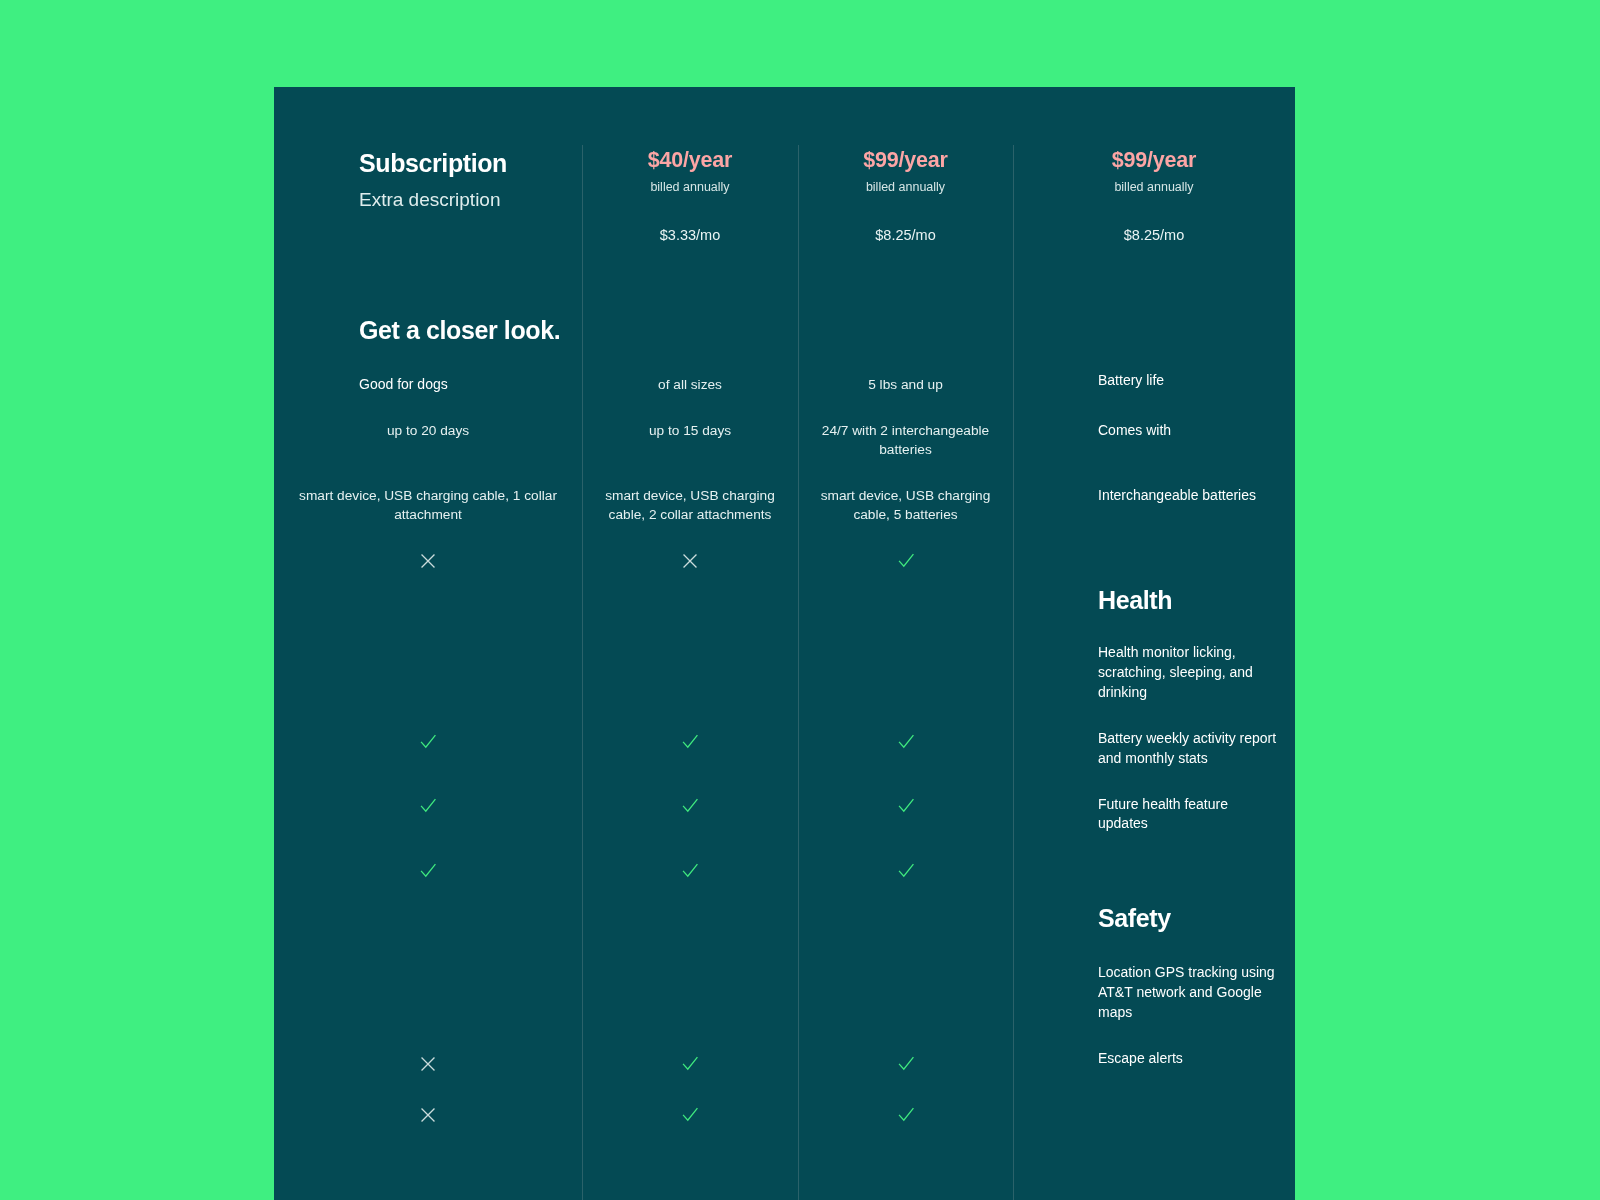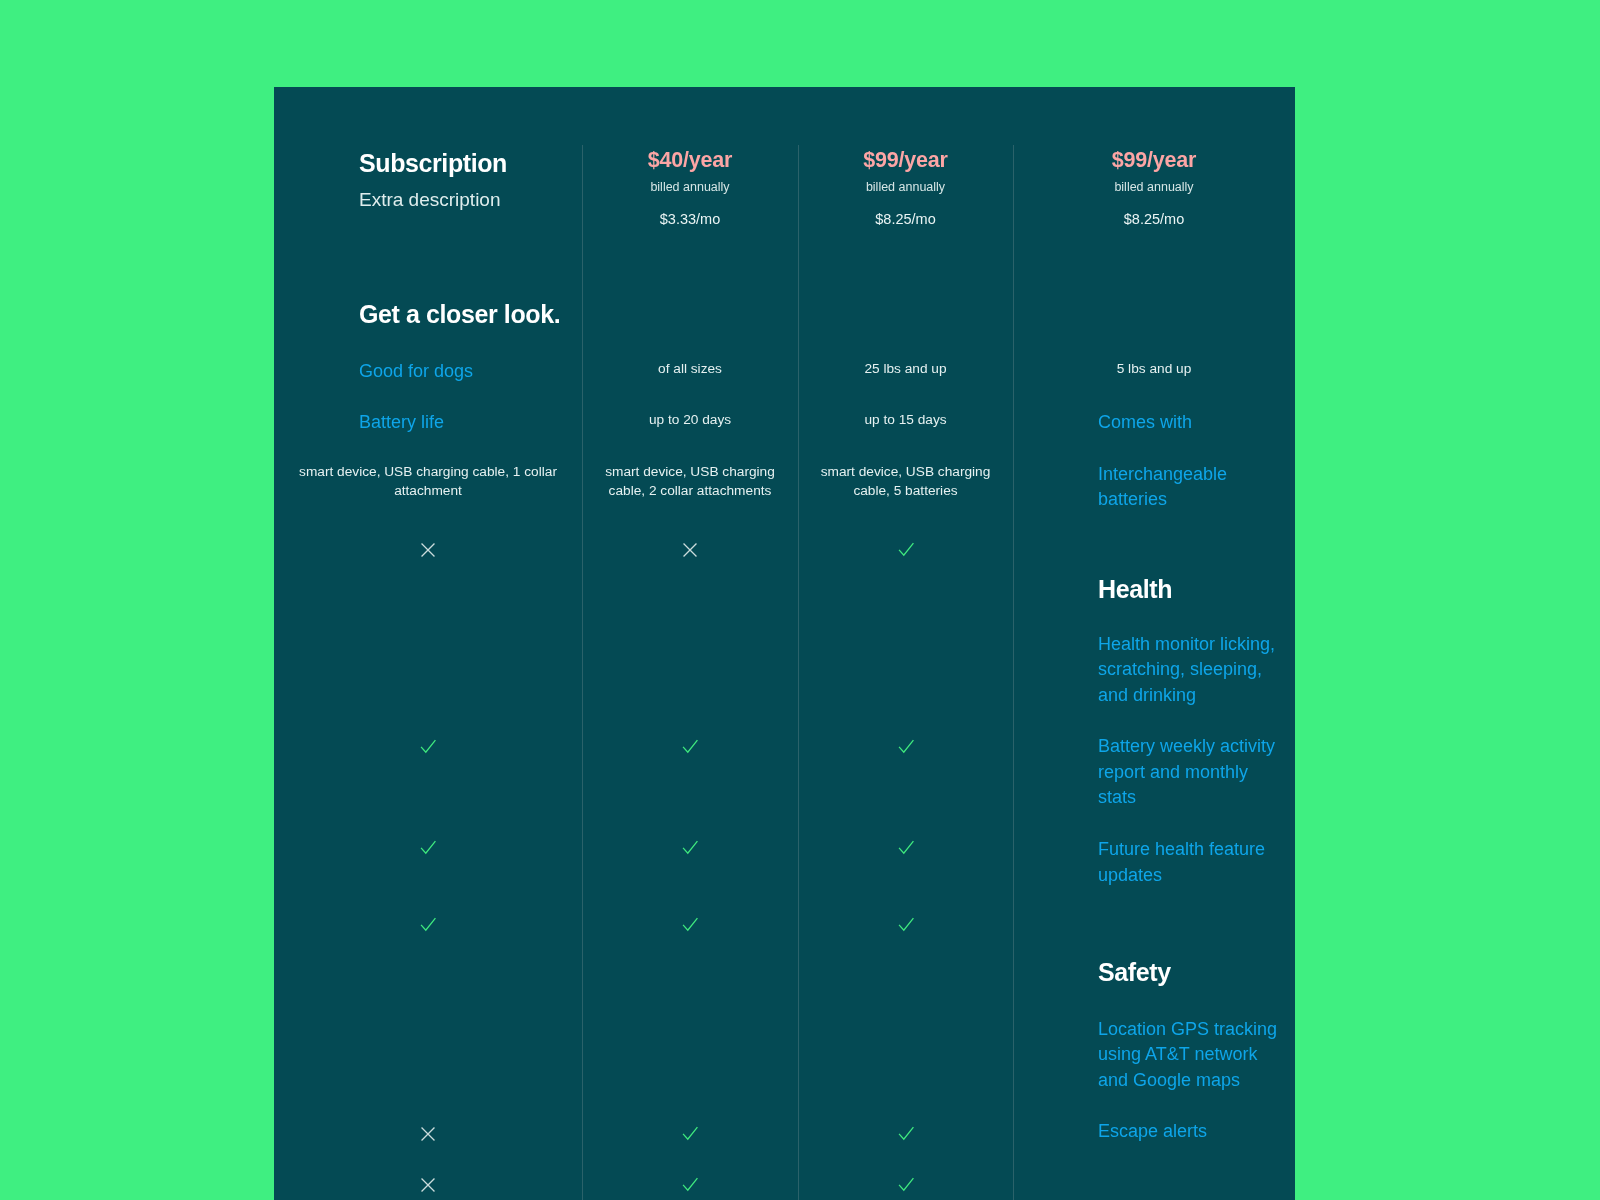--- a/index.html
+++ b/index.html
@@ -74,41 +74,41 @@
   }
   .plan-billed {
     font-size: 12.5px;
     color: #d6e6e6;
     margin-top: 7px;
     line-height: 1.2;
   }
   .plan-monthly {
     font-size: 14.5px;
     color: #eaf4f4;
-    margin-top: 16px;
+    margin-top: 32px;
     line-height: 1.2;
   }
 
   .section-title {
     font-size: 25px;
     font-weight: 700;
     color: #ffffff;
     letter-spacing: -0.4px;
     line-height: 1.15;
   }
   .section-sub {
     font-size: 19px;
     color: #dfeded;
     margin-top: 10px;
     line-height: 1.3;
   }
 
   .feature-name {
-    font-size: 18px;
-    color: #0ea5e9;
+    font-size: 14px;
+    color: #ffffff;
     line-height: 1.42;
   }
 
   .feature-val {
     font-size: 13.7px;
     color: #e6f1f1;
     line-height: 1.42;
   }
 
   
@@ -159,33 +159,33 @@
         <div class="cell" style="padding-top: 72px;"></div>
         <div class="cell" style="padding-top: 72px;"></div>
         <div class="cell" style="padding-top: 72px;"></div>
         <div class="cell label" style="padding-top: 30px;">
           <div class="feature-name">Good for dogs</div>
         </div>
         <div class="cell" style="padding-top: 30px;">
           <div class="feature-val">of all sizes</div>
         </div>
         <div class="cell" style="padding-top: 30px;">
-          <div class="feature-val">25 lbs and up</div>
-        </div>
-        <div class="cell" style="padding-top: 30px;">
           <div class="feature-val">5 lbs and up</div>
         </div>
         <div class="cell label" style="padding-top: 26px;">
           <div class="feature-name">Battery life</div>
         </div>
         <div class="cell" style="padding-top: 26px;">
           <div class="feature-val">up to 20 days</div>
         </div>
         <div class="cell" style="padding-top: 26px;">
           <div class="feature-val">up to 15 days</div>
+        </div>
+        <div class="cell" style="padding-top: 26px;">
+          <div class="feature-val">24/7 with 2 interchangeable batteries</div>
         </div>
         <div class="cell label" style="padding-top: 26px;">
           <div class="feature-name">Comes with</div>
         </div>
         <div class="cell" style="padding-top: 26px;">
           <div class="feature-val">smart device, USB charging cable, 1 collar attachment</div>
         </div>
         <div class="cell" style="padding-top: 26px;">
           <div class="feature-val">smart device, USB charging cable, 2 collar attachments</div>
         </div>

